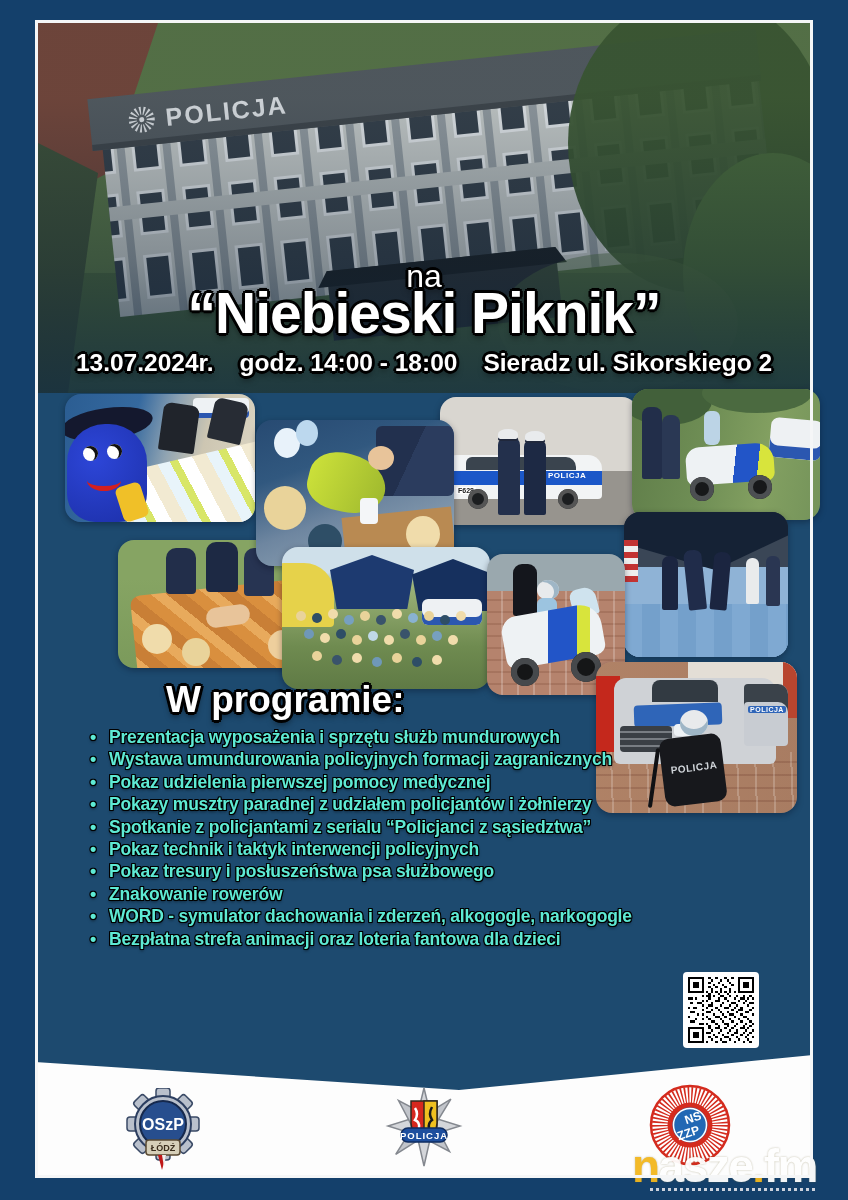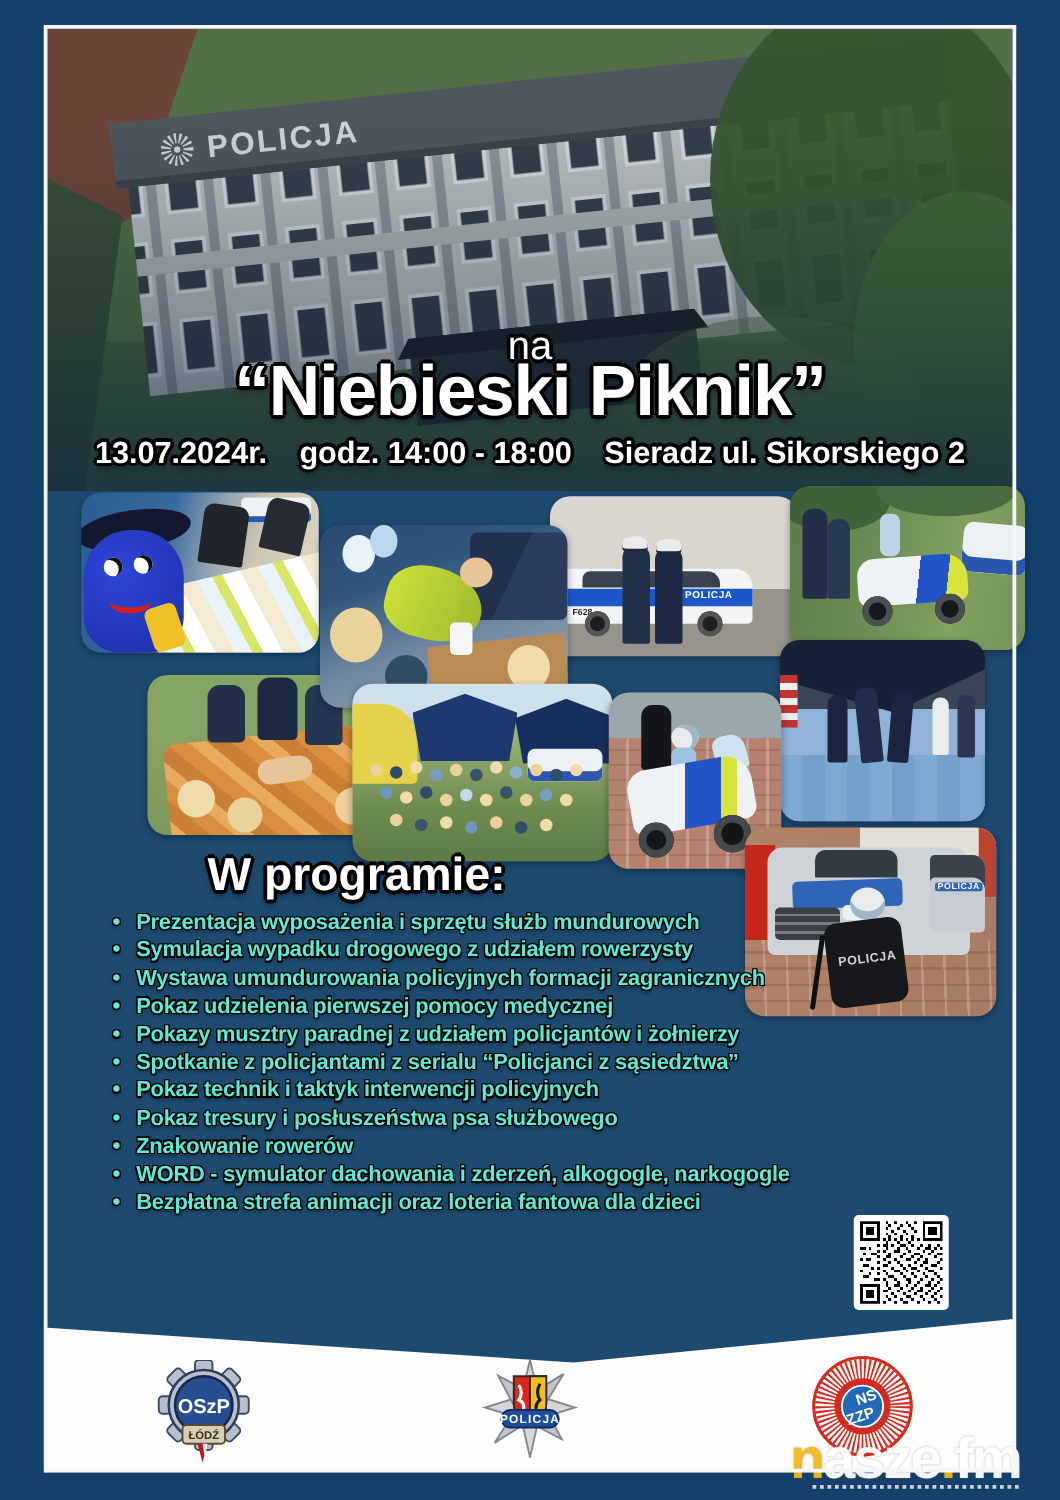--- a/index.html
+++ b/index.html
@@ -213,21 +213,20 @@
     <div class="abs" style="left:152px;top:44px;width:38px;text-align:center;font-size:7px;font-weight:bold;color:#fff;background:#2f65b8;border-radius:2px;letter-spacing:.5px;">POLICJA</div>
     <div class="abs" style="left:84px;top:48px;width:28px;height:26px;background:#e8eaec;border-radius:50%;box-shadow:inset 0 -7px 0 #9fb6c6;"></div>
     <div class="abs" style="left:66px;top:74px;width:62px;height:68px;background:#17181c;border-radius:10px;transform:rotate(-7deg);"></div>
     <div class="abs" style="left:70px;top:100px;width:56px;text-align:center;font-size:10px;font-weight:bold;color:#cfd3d8;transform:rotate(-7deg);letter-spacing:.5px;">POLICJA</div>
     <div class="abs" style="left:56px;top:86px;width:4px;height:60px;background:#101114;transform:rotate(8deg);border-radius:2px;"></div>
   </div>
 
   <div id="program-heading" class="abs outl-strong">W programie:</div>
   <ul id="program-list" class="abs">
     <li class="outl-thin">Prezentacja wyposażenia i sprzętu służb mundurowych</li>
-    <li class="outl-thin">Symulacja wypadku drogowego z udziałem rowerzysty</li>
     <li class="outl-thin">Wystawa umundurowania policyjnych formacji zagranicznych</li>
     <li class="outl-thin">Pokaz udzielenia pierwszej pomocy medycznej</li>
     <li class="outl-thin">Pokazy musztry paradnej z udziałem policjantów i żołnierzy</li>
     <li class="outl-thin">Spotkanie z policjantami z serialu “Policjanci z sąsiedztwa”</li>
     <li class="outl-thin">Pokaz technik i taktyk interwencji policyjnych</li>
     <li class="outl-thin">Pokaz tresury i posłuszeństwa psa służbowego</li>
     <li class="outl-thin">Znakowanie rowerów</li>
     <li class="outl-thin">WORD - symulator dachowania i zderzeń, alkogogle, narkogogle</li>
     <li class="outl-thin">Bezpłatna strefa animacji oraz loteria fantowa dla dzieci</li>
   </ul>

